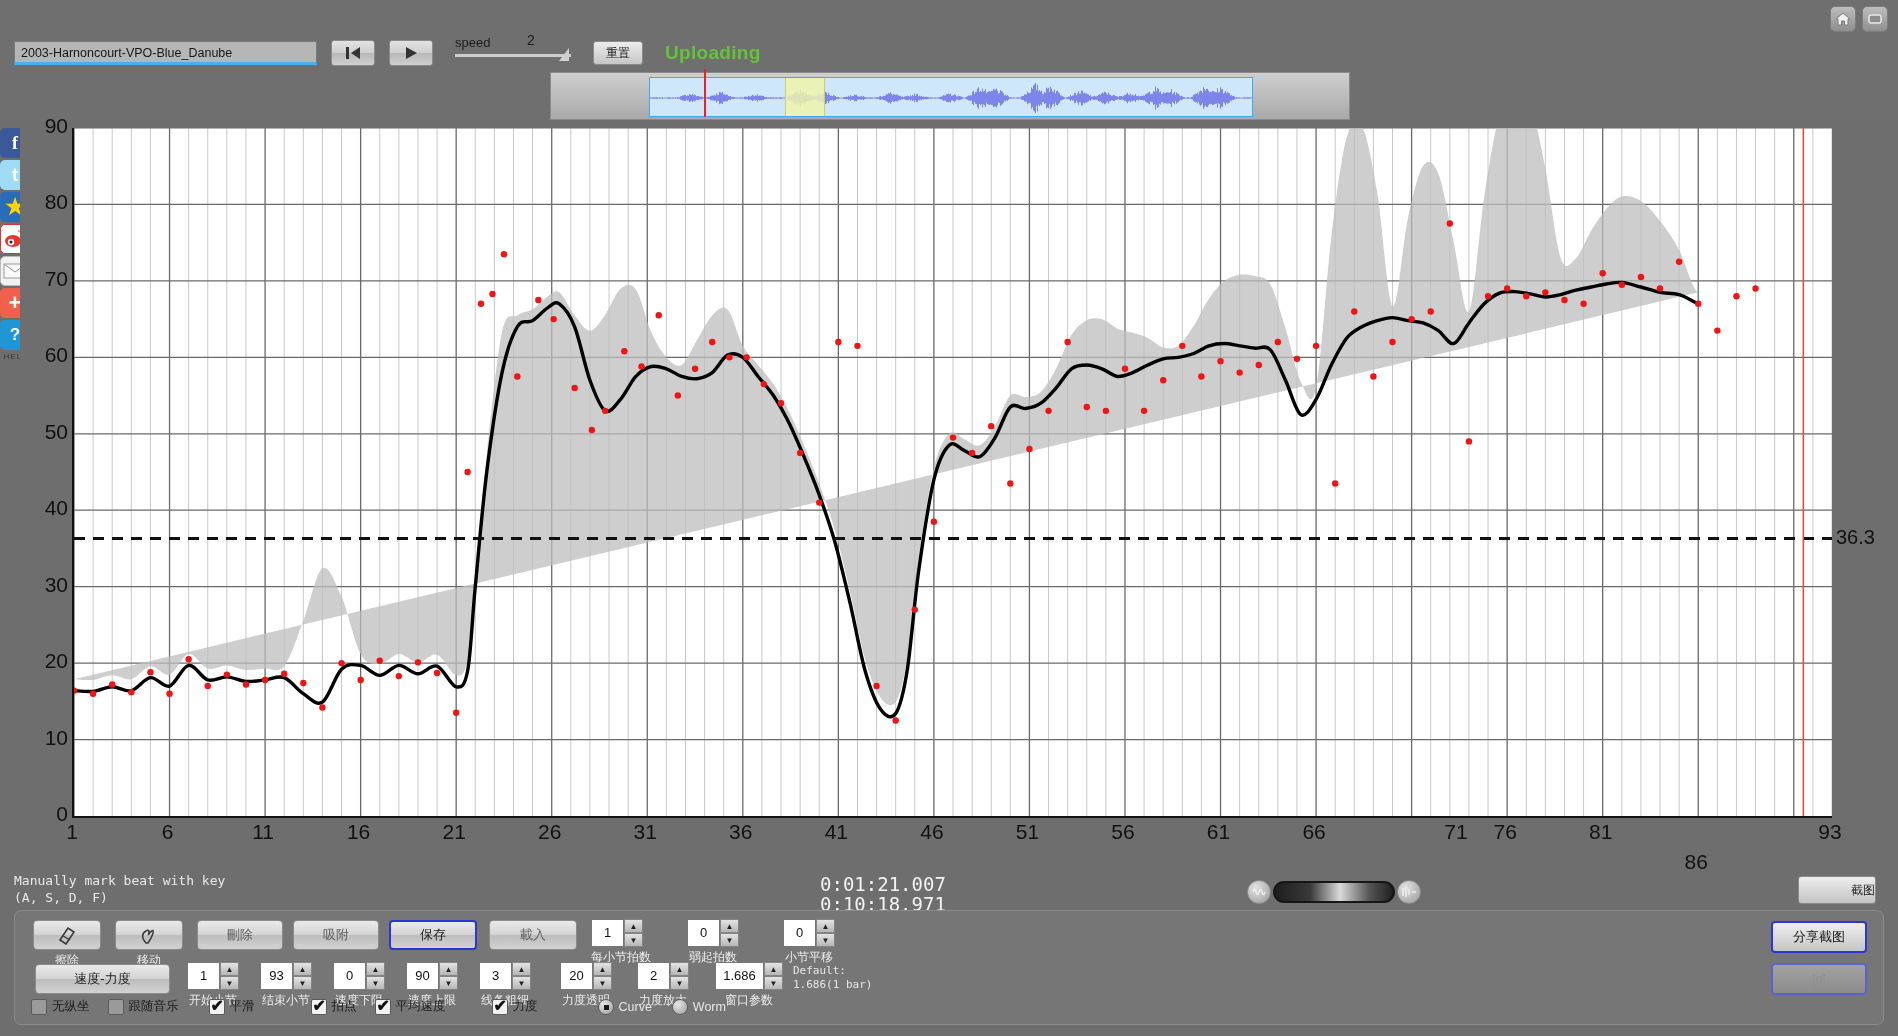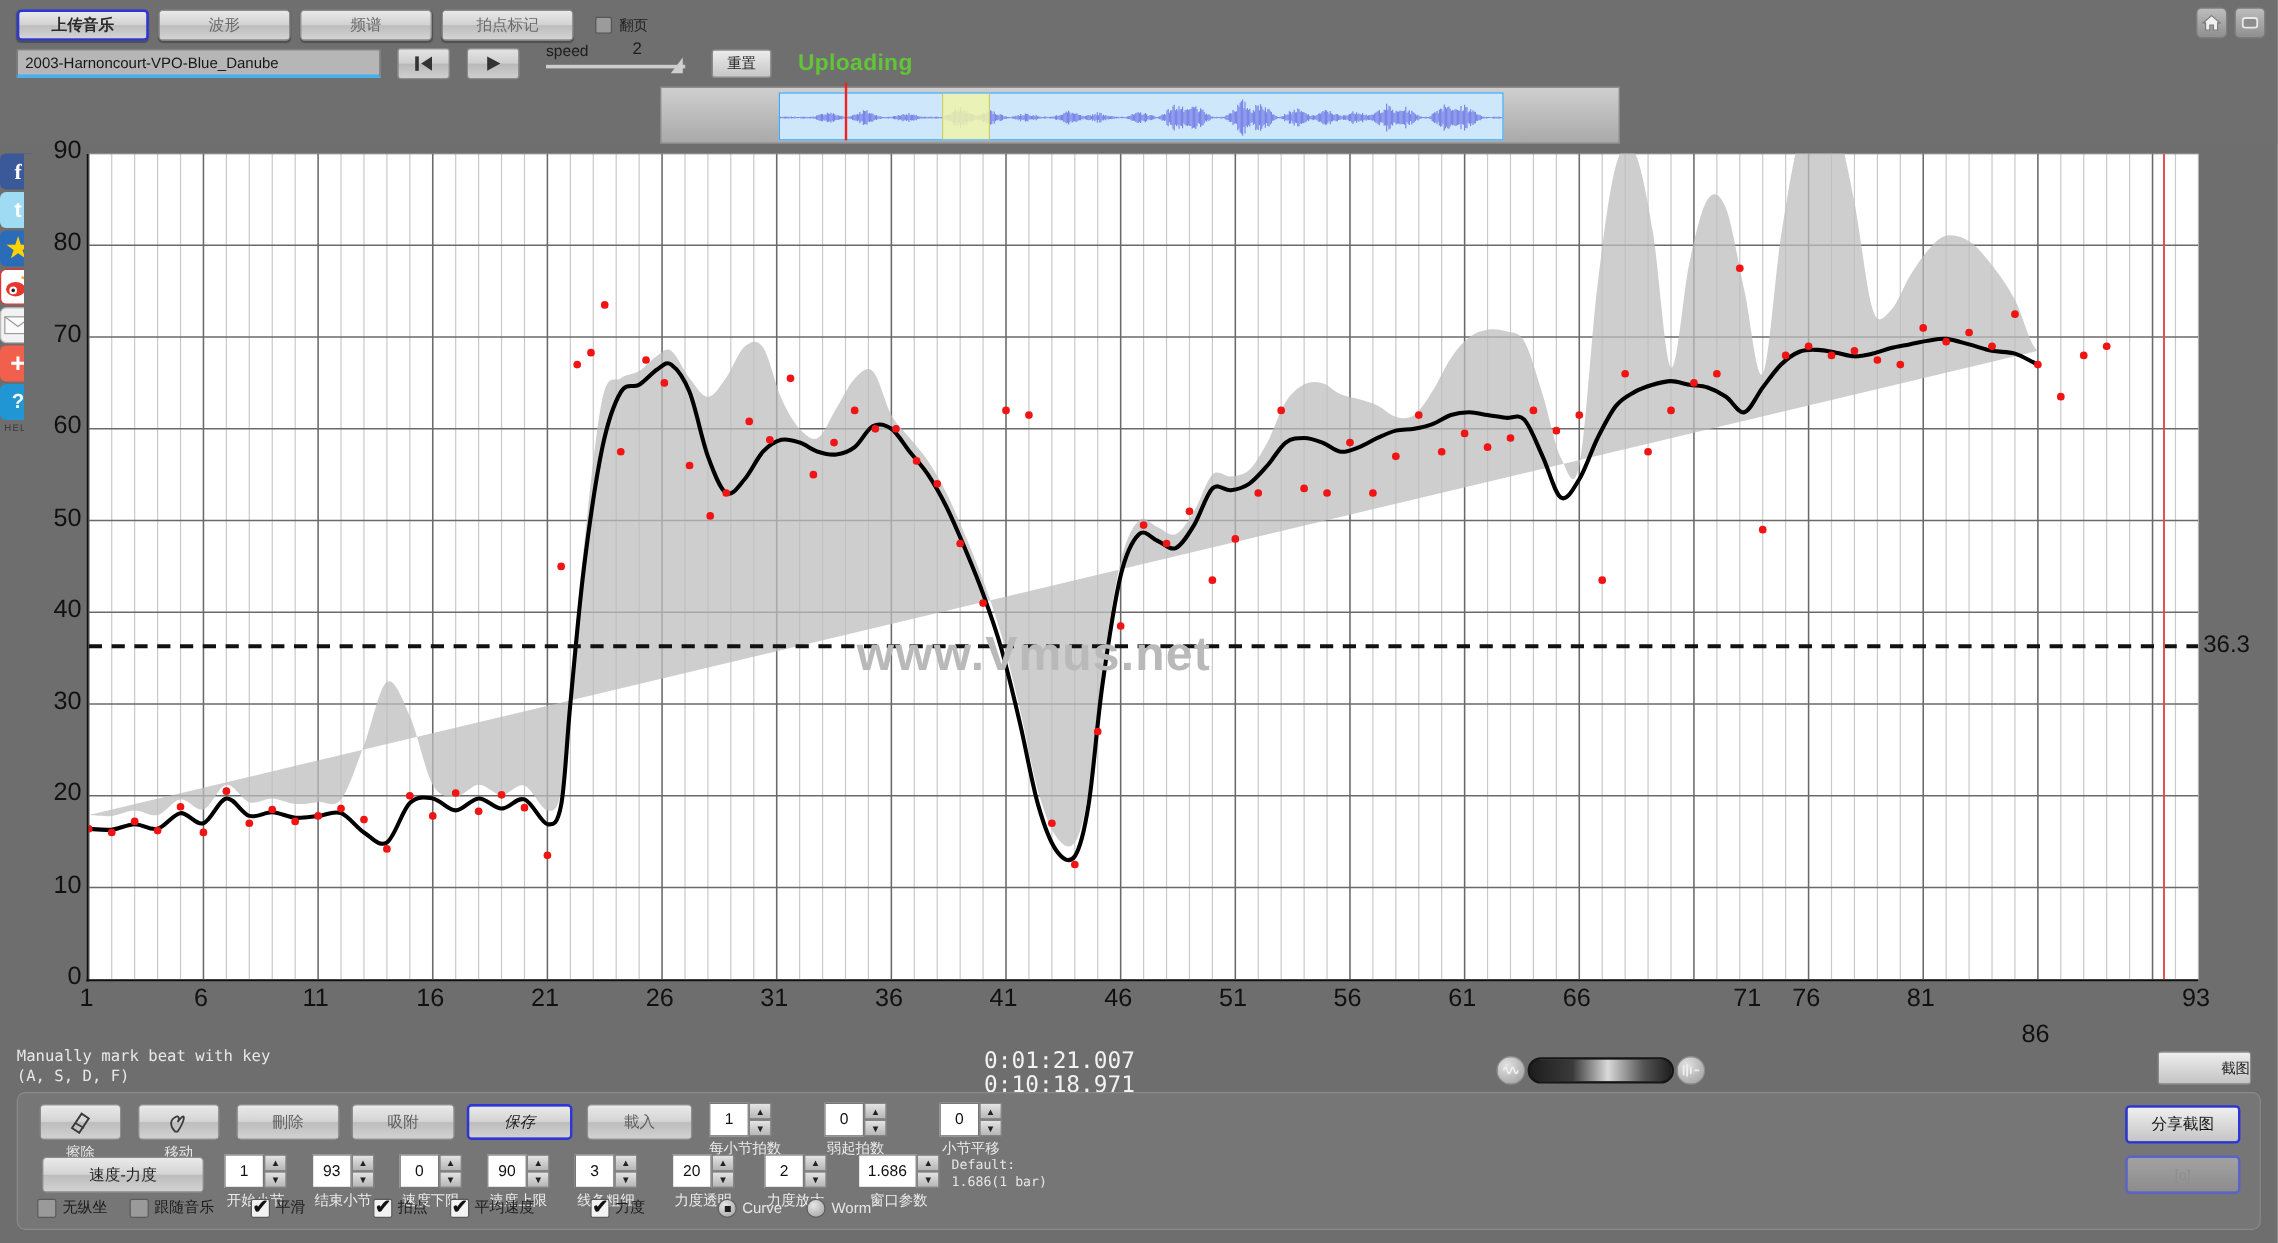--- a/index.html
+++ b/index.html
@@ -110,21 +110,21 @@
     font-size:12px;color:#1e1e1e; line-height:26px; text-align:right;cursor:pointer;}
 
   
   .bpanel{ position:absolute; left:14px; top:910px; width:1870px; height:115px;
            background:#767676; border:1px solid #8a8a8a; border-radius:7px; }
   .bbtn{
     height:30px; padding:0 10px; line-height:28px; text-align:center; font-size:13px; color:#1d1d1d;
     background:linear-gradient(to bottom,#eaeaea 0%,#d4d4d4 48%,#bdbdbd 52%,#d2d2d2 100%);
     border:1px solid #8c8c8c; border-radius:4px; cursor:pointer; white-space:nowrap;
   }
-  .bbtn.sel{ border:2px solid #2b35d8; line-height:26px;font-style:italic; }
+  .bbtn.sel{ border:2px solid #2b35d8; line-height:26px; }
   .bbtn.dim{ color:#606060; }
   .iconbtn{ width:68px; height:30px; display:flex;align-items:center;justify-content:center;}
   .btnlbl{ font-size:12px; color:#e9e9e9; text-align:center; margin-top:2px;}
   .grp{ position:absolute; text-align:center; }
 
   .spin{ display:flex; align-items:stretch; height:28px; width:52px; }
   .spinval{ flex:1; background:#fff; border:1px solid #777; font-size:13px; color:#111;
             padding:3px 4px; line-height:20px; }
   .spinarrows{ width:19px; display:flex; flex-direction:column; }
   .spina{ flex:1; background:linear-gradient(to bottom,#e4e4e4,#b6b6b6); border:1px solid #848484;
@@ -151,30 +151,20 @@
   .ghostbtn{ width:96px; height:32px; background:linear-gradient(to bottom,#a2a2a2,#8c8c8c);
     border:2px solid #5a64c8; border-radius:4px; cursor:pointer; color:#8e8e8e; font-size:12px; text-align:center; line-height:28px;}
 </style>
 </head>
 <body>
 
 <div id="app">
 
   <div class="topbar">
 
-    <div class="tabrow">
-      <div class="tabbtn sel">上传音乐</div>
-      <div class="tabbtn dim">波形</div>
-      <div class="tabbtn dim">频谱</div>
-      <div class="tabbtn dim">拍点标记</div>
-      <div class="chkwrap">
-        <span class="chkbox"></span>
-        <span class="chklabel">翻页</span>
-      </div>
-    </div>
 
     <div class="row2">
       <div class="filefield">2003-Harnoncourt-VPO-Blue_Danube</div>
       <div class="mediabtn">
         <svg width="20" height="14" viewBox="0 0 20 14">
           <rect x="3" y="1" width="3" height="12" fill="#333"></rect>
           <path d="M17 1 L17 13 L8 7 Z" fill="#333"></path>
         </svg>
       </div>
       <div class="mediabtn">
@@ -1038,21 +1028,20 @@
           <circle cx="1528.695652173913" cy="145.2444444444444" r="3.2" fill="#f01414"></circle>
           <circle cx="1547.804347826087" cy="156.7111111111111" r="3.2" fill="#f01414"></circle>
           <circle cx="1566.9130434782608" cy="149.06666666666672" r="3.2" fill="#f01414"></circle>
           <circle cx="1586.0217391304348" cy="160.5333333333333" r="3.2" fill="#f01414"></circle>
           <circle cx="1605.1304347826085" cy="133.77777777777771" r="3.2" fill="#f01414"></circle>
           <circle cx="1624.2391304347825" cy="175.8222222222222" r="3.2" fill="#f01414"></circle>
           <circle cx="1643.3478260869565" cy="202.57777777777773" r="3.2" fill="#f01414"></circle>
           <circle cx="1662.4565217391305" cy="168.1777777777778" r="3.2" fill="#f01414"></circle>
           <circle cx="1681.5652173913045" cy="160.5333333333333" r="3.2" fill="#f01414"></circle>
         </svg>
-      <div class="watermark">www.Vmus.net</div>
     </div>
     <div id="xaxis"></div>
     <div class="thresh-label" id="threshLbl" style="top: 397.507px;">36.3</div>
   <div class="ylab" style="top: 674px;">0</div>
       <div class="ylab" style="top: 597.556px;">10</div>
       <div class="ylab" style="top: 521.111px;">20</div>
       <div class="ylab" style="top: 444.667px;">30</div>
       <div class="ylab" style="top: 368.222px;">40</div>
       <div class="ylab" style="top: 291.778px;">50</div>
       <div class="ylab" style="top: 215.333px;">60</div>

